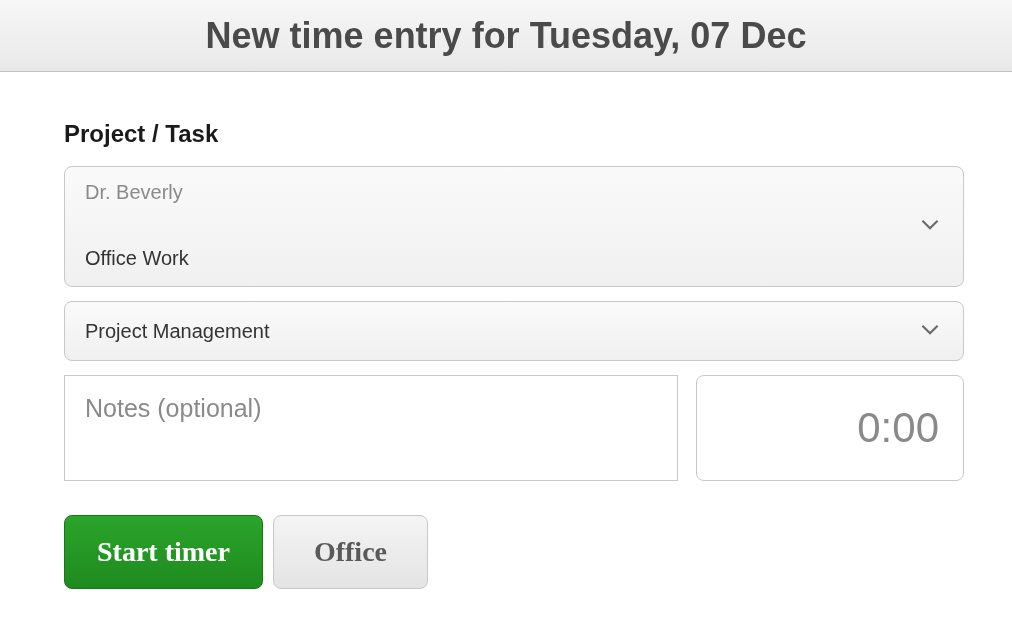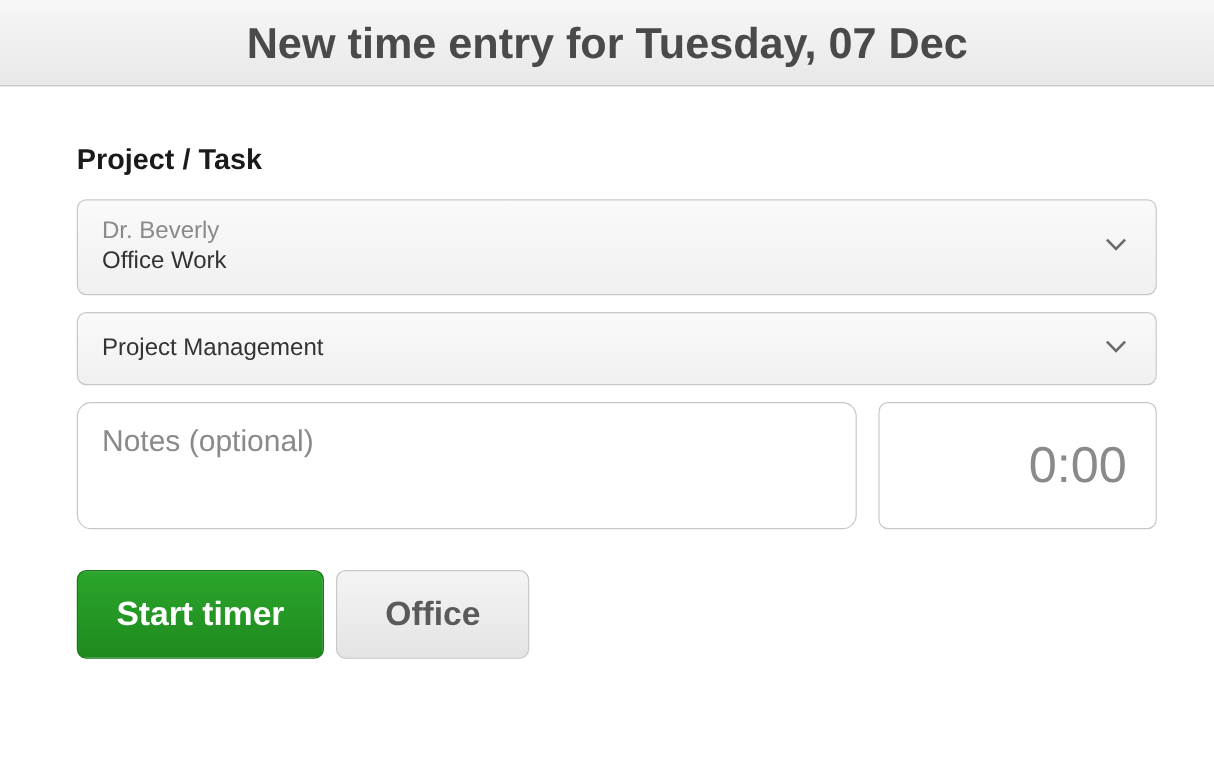--- a/index.html
+++ b/index.html
@@ -47,20 +47,21 @@
       justify-content: space-between;
       cursor: pointer;
       margin-bottom: 14px;
     }
     .select-box-tall {
       padding: 14px 20px 16px 20px;
     }
     .select-content {
       display: flex;
       flex-direction: column;
+      gap: 41px;
     }
     .select-subtitle {
       font-size: 20px;
       color: #8a8a8a;
       margin-bottom: 2px;
     }
     .select-title {
       font-size: 20px;
       color: #333333;
     }
@@ -75,50 +76,51 @@
       fill: none;
     }
     .row {
       display: flex;
       gap: 18px;
       margin-bottom: 34px;
     }
     .notes-box {
       flex: 1;
       border: 1px solid #c8c8c8;
-      border-radius: 12px;
+      border-radius: 0;
       background: #ffffff;
       padding: 18px 20px;
       min-height: 106px;
       font-size: 25px;
       color: #8a8a8a;
       resize: none;
       font-family: inherit;
     }
     .notes-box::placeholder {
       color: #8a8a8a;
     }
     .time-box {
-      width: 232px;
+      width: 268px;
       border: 1px solid #c8c8c8;
       border-radius: 8px;
       background: #ffffff;
       display: flex;
       align-items: center;
       justify-content: flex-end;
       padding: 0 24px;
       font-size: 42px;
       color: #8a8a8a;
       min-height: 106px;
       font-family: inherit;
       text-align: right;
     }
     .button-row {
       display: flex;
       gap: 10px;
+      font-family: Liberation Serif, serif;
     }
     .btn {
       border-radius: 8px;
       font-size: 28px;
       font-weight: 700;
       padding: 20px 32px;
       cursor: pointer;
       border: none;
       font-family: inherit;
     }

